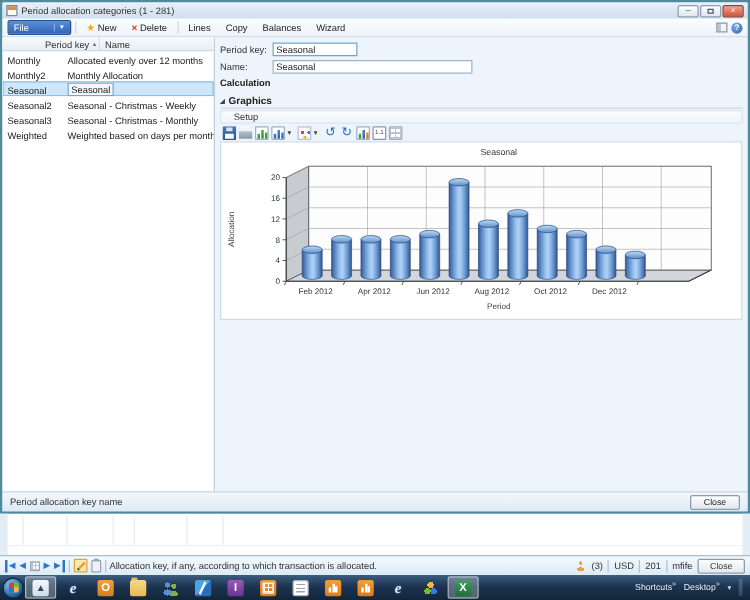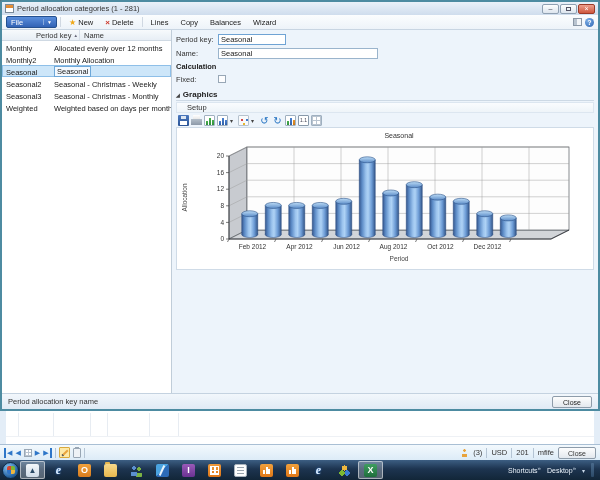--- a/index.html
+++ b/index.html
@@ -267,24 +267,20 @@
     <div class="detail-pane">
       <div class="frm-row">
         <span class="frm-label">Period key:</span>
         <input class="frm-input inp-key" readonly="" value="Seasonal" style="">
       </div>
       <div class="frm-row">
         <span class="frm-label">Name:</span>
         <input class="frm-input inp-name" readonly="" value="Seasonal" style="">
       </div>
       <div class="calc-head">Calculation</div>
-      <div class="frm-row">
-        <span class="frm-label">Fixed:</span>
-        <span class="checkbox"></span>
-      </div>
       <div class="group-head">
         <span class="expander">◢</span>
         <span>Graphics</span>
       </div>
       <div class="setup-bar">
         <span>Setup</span>
       </div>
       <div class="gtoolbar" id="gtoolbar">
           <span class="gicon gi-save"></span>
           <span class="gicon gi-print"></span>
@@ -450,20 +446,21 @@
       <span class="nv nv-first"></span>
       <span class="nv nv-prev"></span>
       <span class="nv nv-grid"></span>
       <span class="nv nv-next"></span>
       <span class="nv nv-last"></span>
     </span>
   <span class="sb-sep"></span>
   <span class="pencil"></span>
   <span class="clipboard"></span>
   <span class="sb-sep"></span>
+  <span>Allocation key, if any, according to which transaction is allocated.</span>
   <span class="sb-right">
     <span class="person"></span>
     <span>(3)</span>
     <span class="sb-sep"></span>
     <span>USD</span>
     <span class="sb-sep"></span>
     <span>201</span>
     <span class="sb-sep"></span>
     <span>mfife</span>
     <span class="sb-close">Close</span>

